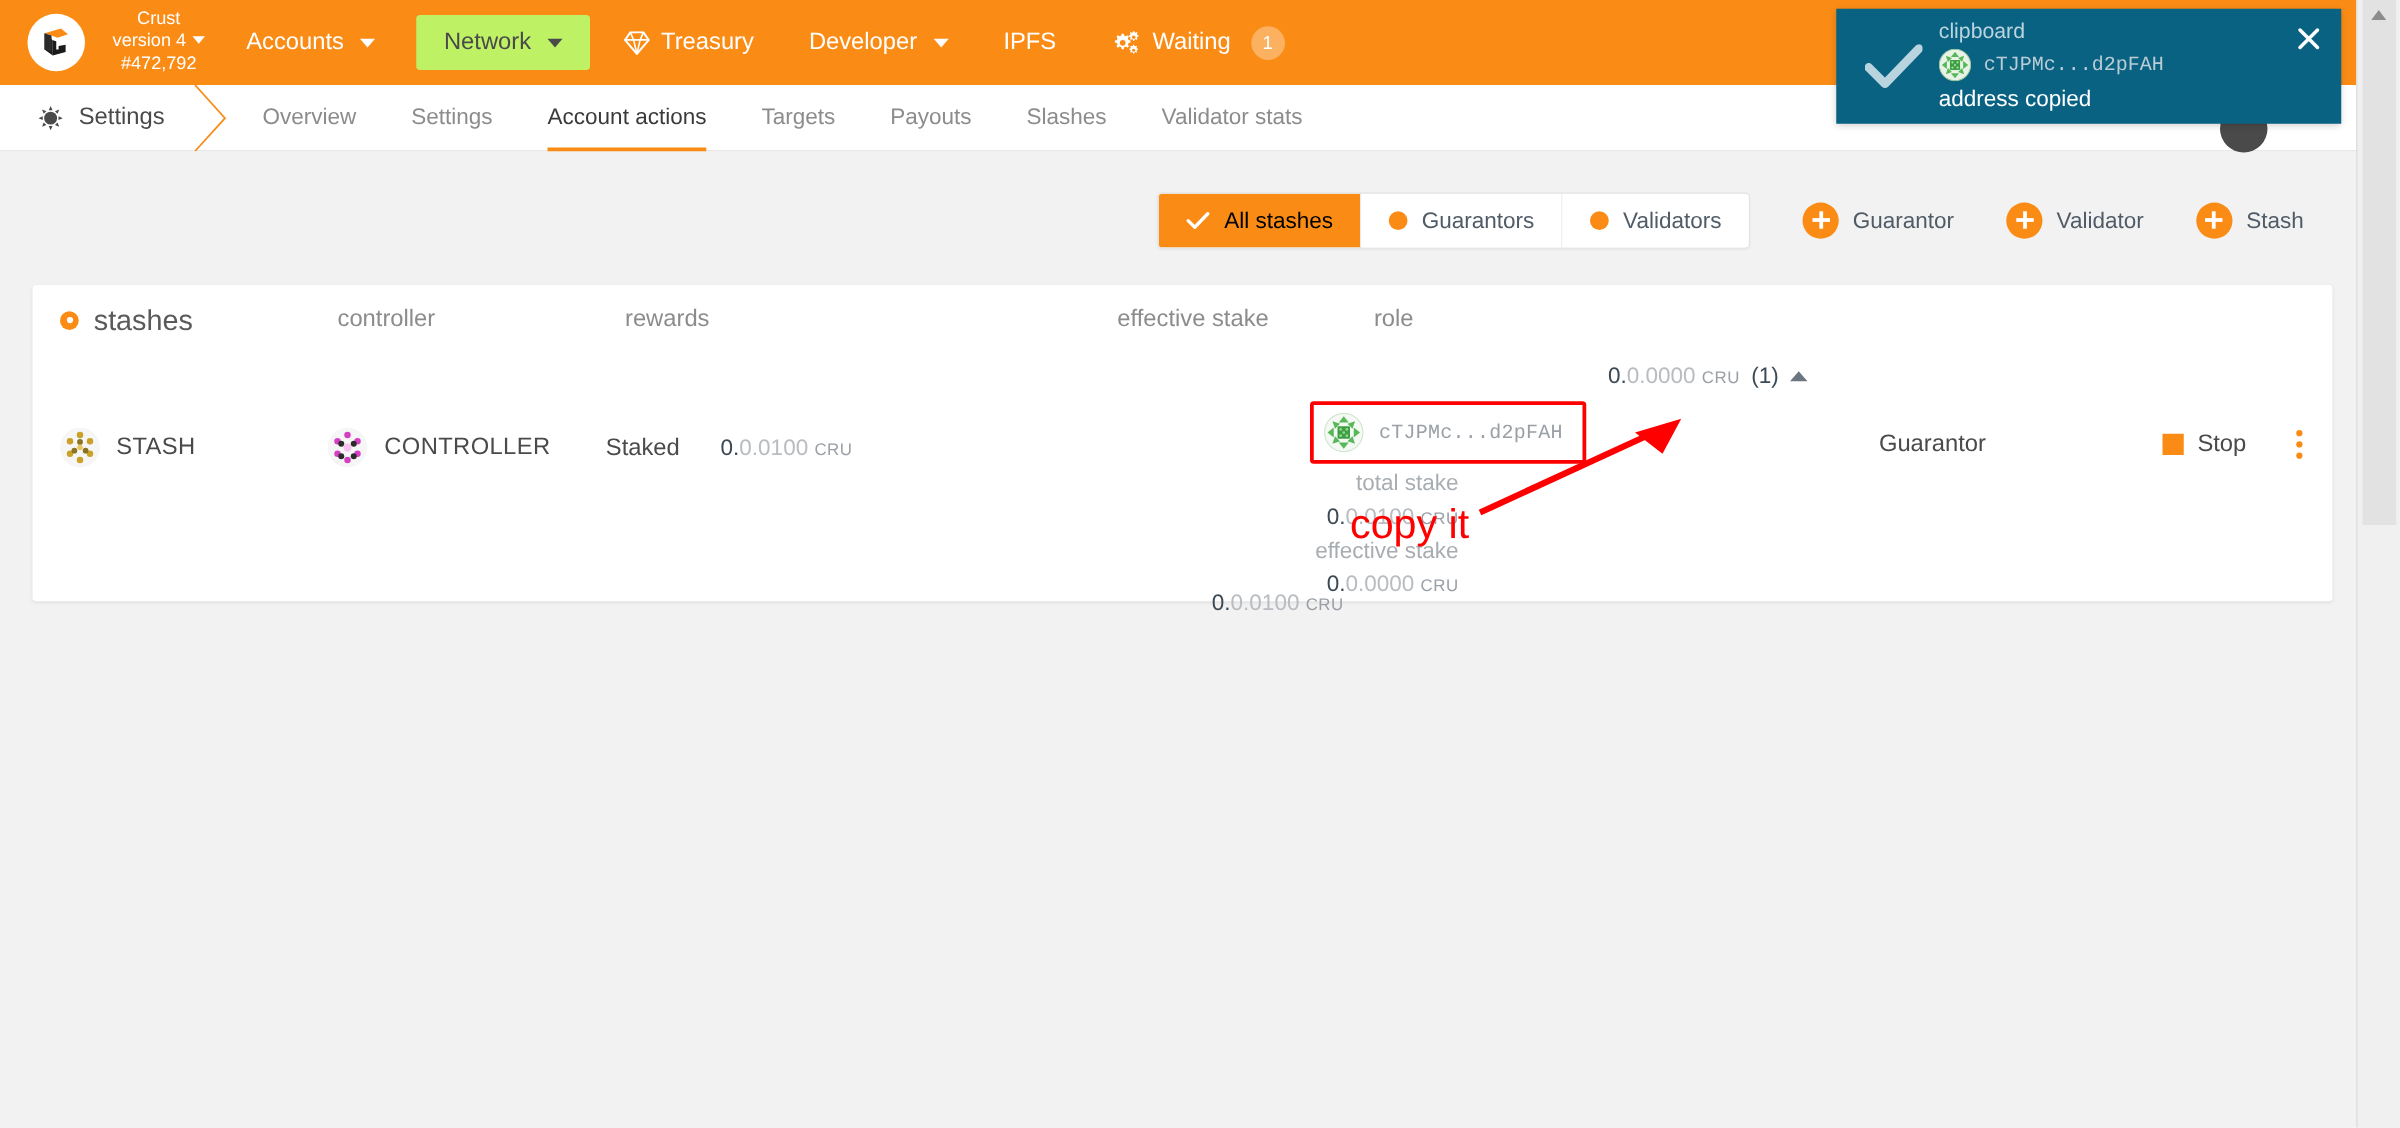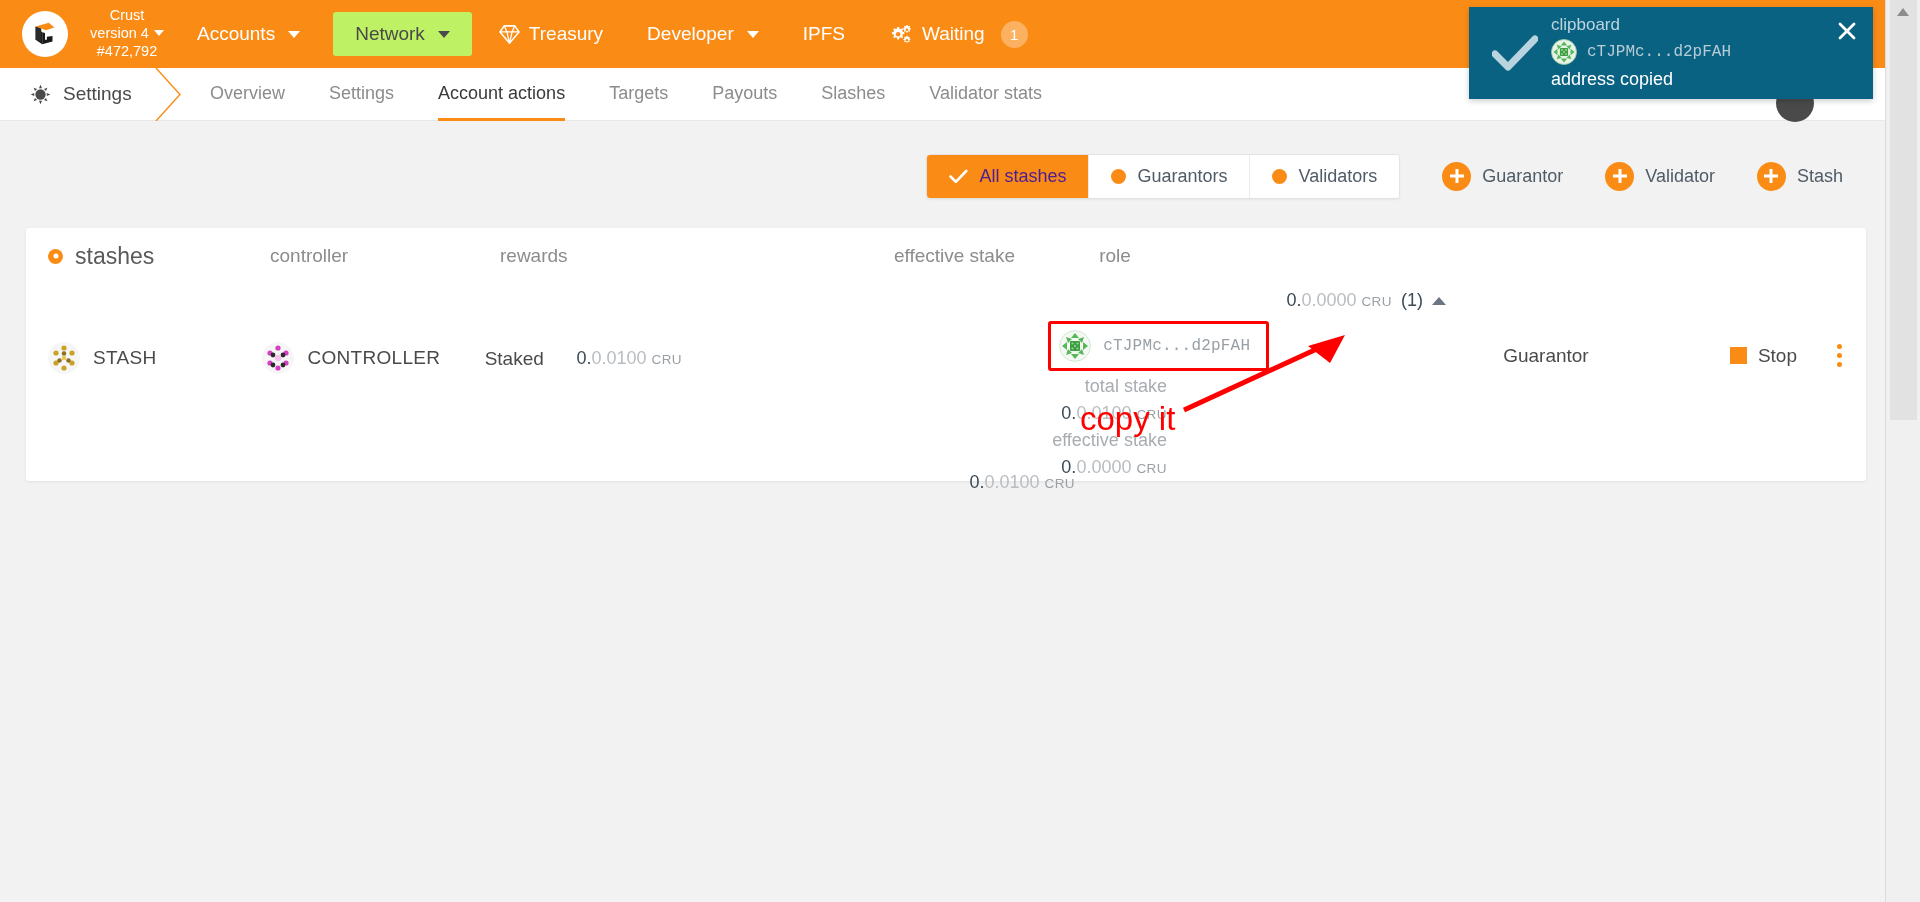--- a/index.html
+++ b/index.html
@@ -138,21 +138,21 @@
   }
   .segbtn {
     display: flex; align-items: center; gap: 11px;
     padding: 11px 22px;
     font-size: 18px; color: #4f5b66;
     background: #ffffff;
     border-right: 1px solid #ebebeb;
     cursor: pointer; white-space: nowrap;
   }
   .segbtn:last-child { border-right: none; }
-  .segbtn.on { background: #fa8c16; color: #4c1d95; }
+  .segbtn.on { background: #fa8c16; color: #000000; }
   .dot-orange {
     width: 15px; height: 15px; border-radius: 50%;
     background: #fa8c16; flex: 0 0 auto;
   }
   .addbtn {
     display: flex; align-items: center; gap: 11px;
     margin-left: 42px;
     font-size: 18px; color: #4f5b66;
     cursor: pointer; white-space: nowrap;
   }

